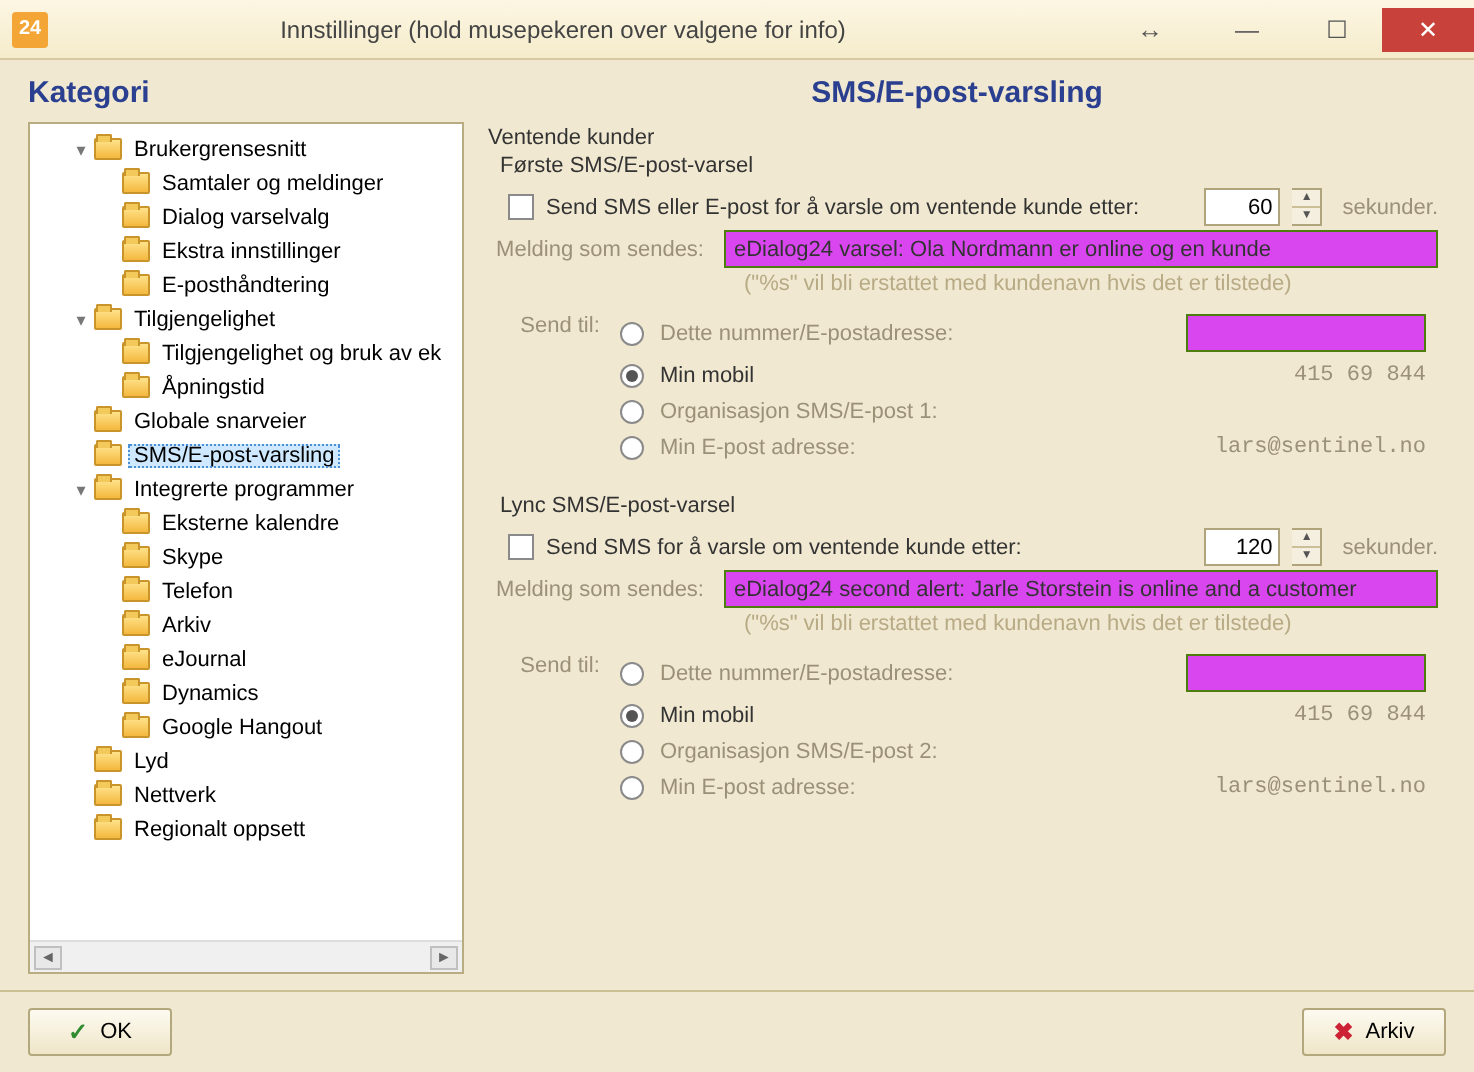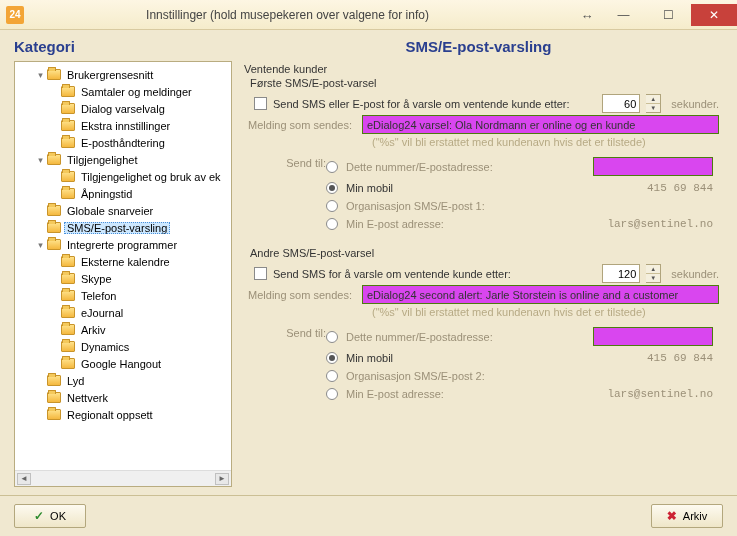--- a/index.html
+++ b/index.html
@@ -15,20 +15,21 @@
     flex-direction: column;
   }
   
   .titlebar {
     height: 30px;
     background: linear-gradient(#fdf6e3, #f5eccb);
     border-bottom: 1px solid #d8caa0;
     display: flex;
     align-items: center;
     padding-left: 6px;
+    gap: 12px;
   }
   .titlebar .appicon {
     width: 18px; height: 18px;
     background: #f3a536;
     border-radius: 2px;
     display:flex;align-items:center;justify-content:center;
     color:#fff;font-size:10px;font-weight:bold;
     margin-right:8px;
   }
   .titlebar .title {
@@ -92,21 +93,21 @@
     height:19px;border:1px solid #4d7c0f;background:#d946ef;padding:1px 4px;font:inherit;color:#333;
     width:280px;
   }
   .txt-in.sm{width:120px;}
   .radio-row{display:flex;align-items:center;gap:8px;padding:3px 0 3px 0;}
   .radio{width:12px;height:12px;border:1px solid #8a8a8a;border-radius:50%;background:#fff;display:inline-flex;align-items:center;justify-content:center;flex:none;}
   .radio.sel::after{content:"";width:6px;height:6px;background:#555;border-radius:50%;}
   .rgt { margin-left:auto; color:#9b9078; padding-right:6px;font-family:Liberation Mono, monospace;}
   .hint{color:#b7aa85;font-style:normal;margin-left:128px;padding:1px 0 6px 0;}
   .sendto-block{display:flex;}
-  .sendto-lbl{width:60px;color:#9b9078;text-align:right;padding-top:3px;margin-left:22px;flex:none;}
+  .sendto-lbl{width:60px;color:#9b9078;text-align:center;padding-top:3px;margin-left:6px;flex:none;}
   .radios{flex:1;}
   
   .footer { border-top:1px solid #cbbf94; padding:8px 14px; display:flex; justify-content:space-between; background:#f0e8d0;}
   .btn {
     min-width:72px;height:24px;border:1px solid #b3a77d;background:linear-gradient(#fdfaf0,#efe6c8);
     display:flex;align-items:center;justify-content:center;gap:6px;font:inherit;cursor:pointer;
     border-radius:2px;
   }
   .btn .ico{font-size:12px;}
   .ok-ico{color:#2e8b2e;font-weight:bold;}
@@ -201,26 +202,26 @@
           <span class="lbl">Skype</span>
         </div>
         <div class="tree-row ind2">
           <span class="tw"></span>
           <span class="fld"></span>
           <span class="lbl">Telefon</span>
         </div>
         <div class="tree-row ind2">
           <span class="tw"></span>
           <span class="fld"></span>
+          <span class="lbl">Arkiv</span>
+        </div>
+        <div class="tree-row ind2">
+          <span class="tw"></span>
+          <span class="fld"></span>
           <span class="lbl">eJournal</span>
-        </div>
-        <div class="tree-row ind2">
-          <span class="tw"></span>
-          <span class="fld"></span>
-          <span class="lbl">Arkiv</span>
         </div>
         <div class="tree-row ind2">
           <span class="tw"></span>
           <span class="fld"></span>
           <span class="lbl">Dynamics</span>
         </div>
         <div class="tree-row ind2">
           <span class="tw"></span>
           <span class="fld"></span>
           <span class="lbl">Google Hangout</span>
@@ -287,21 +288,21 @@
         <div class="radio-row">
           <span class="radio"></span>
           <span class="muted">Min E-post adresse:</span>
           <span class="rgt">lars@sentinel.no</span>
         </div>
       </div>
     </div>
 
     <div style="height:12px"></div>
 
-    <div class="sub-title">Andre SMS/E-post-varsel</div>
+    <div class="sub-title">Lync SMS/E-post-varsel</div>
     <div class="row">
       <span class="cb"></span>
       <span>Send SMS for å varsle om ventende kunde etter:</span>
       <span style="flex:1"></span>
       <input class="num-in" value="120" style="">
       <span class="spin">
           <div>▲</div>
           <div>▼</div>
         </span>
       <span class="muted" style="margin-left:4px;">sekunder.</span>

